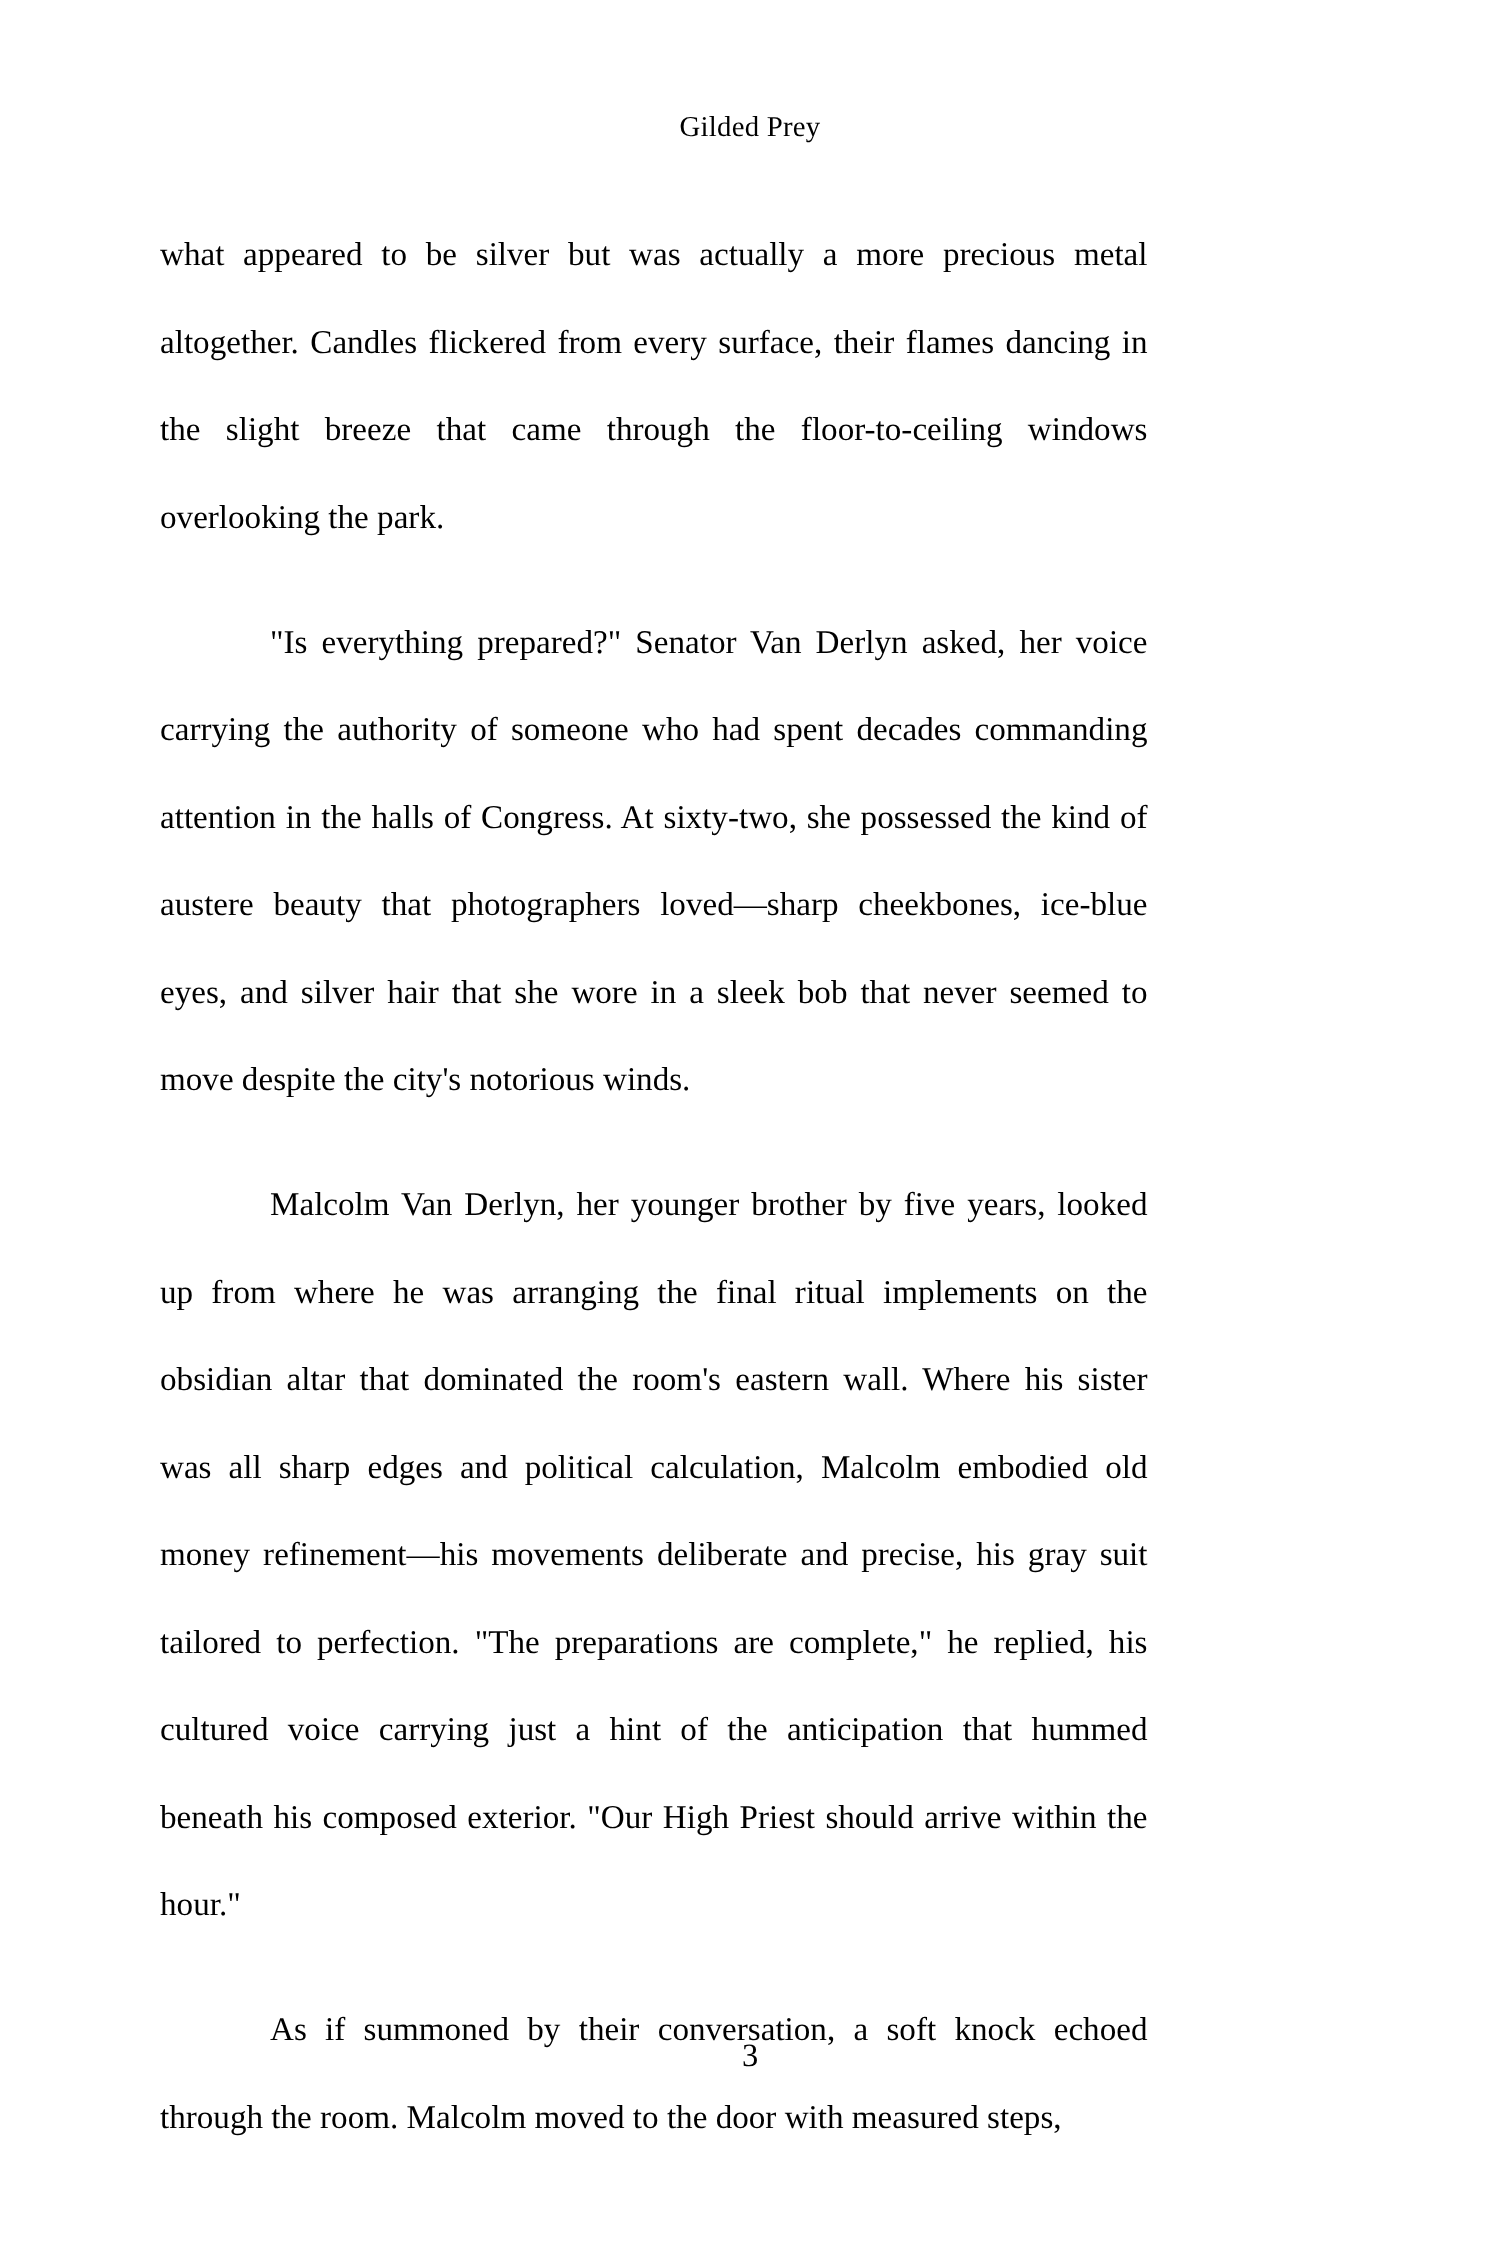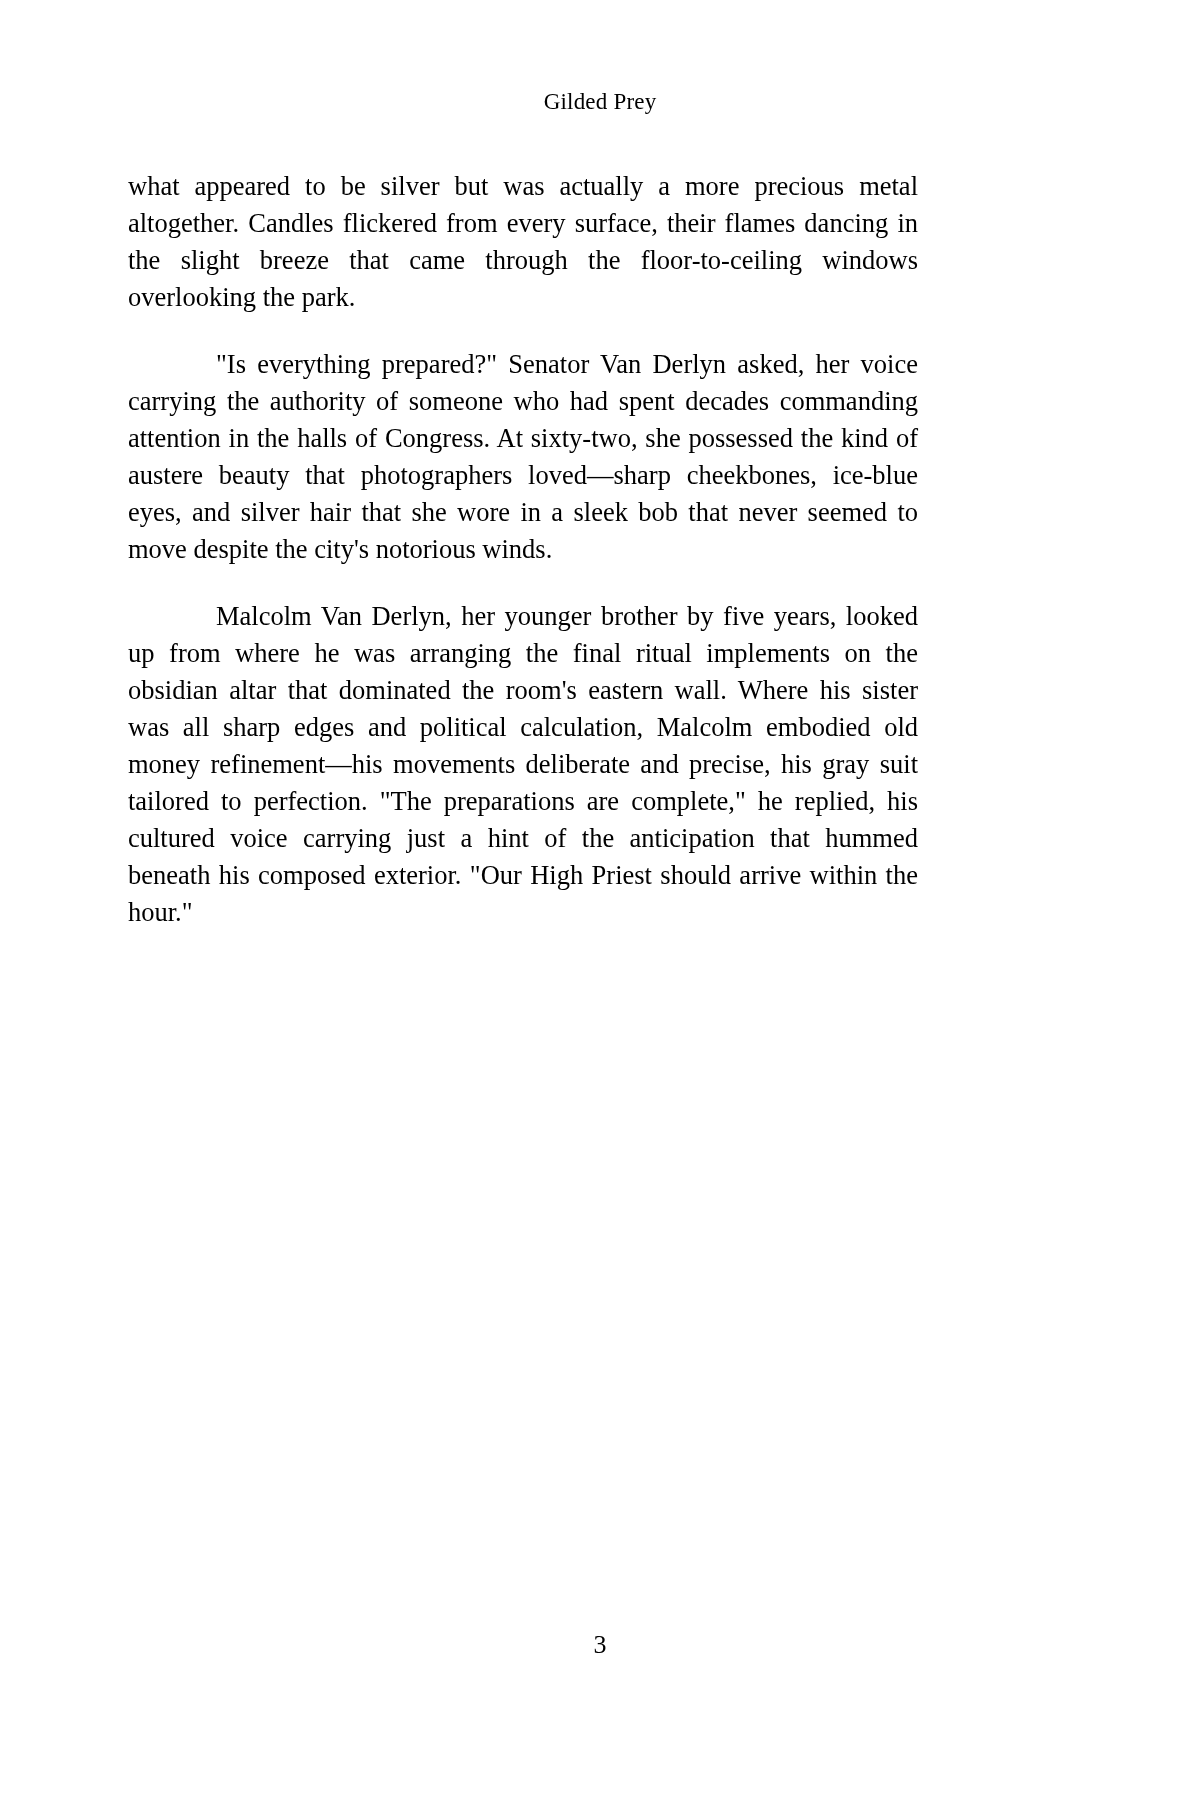--- a/index.html
+++ b/index.html
@@ -35,21 +35,21 @@
   }
   .text-block {
     position: absolute;
     top: 168px;
     left: 128px;
     width: 790px;
   }
   .para {
     margin: 0;
     font-size: 26.5px;
-    line-height: 37px;
+    line-height: 70px;
     text-align: justify;
     text-justify: inter-word;
     hyphens: none;
     color: #000000;
   }
   .para.continuation {
     text-indent: 0;
   }
   .para.indented {
     text-indent: 88px;
@@ -72,17 +72,18 @@
 <body>
 
 <div class="page">
 
   <div class="running-head">Gilded Prey</div>
 
   <div class="text-block">
     <p class="para continuation">what appeared to be silver but was actually a more precious metal altogether. Candles flickered from every surface, their flames dancing in the slight breeze that came through the floor-to-ceiling windows overlooking the park.</p>
     <p class="para indented">"Is everything prepared?" Senator Van Derlyn asked, her voice carrying the authority of someone who had spent decades commanding attention in the halls of Congress. At sixty-two, she possessed the kind of austere beauty that photographers loved—sharp cheekbones, ice-blue eyes, and silver hair that she wore in a sleek bob that never seemed to move despite the city's notorious winds.</p>
     <p class="para indented">Malcolm Van Derlyn, her younger brother by five years, looked up from where he was arranging the final ritual implements on the obsidian altar that dominated the room's eastern wall. Where his sister was all sharp edges and political calculation, Malcolm embodied old money refinement—his movements deliberate and precise, his gray suit tailored to perfection. "The preparations are complete," he replied, his cultured voice carrying just a hint of the anticipation that hummed beneath his composed exterior. "Our High Priest should arrive within the hour."</p>
+    <p class="para indented">As if summoned by their conversation, a soft knock echoed through the room. Malcolm moved to the door with measured steps,</p>
   </div>
 
   <div class="folio">3</div>
 
 </div>
 
 </body></html>

